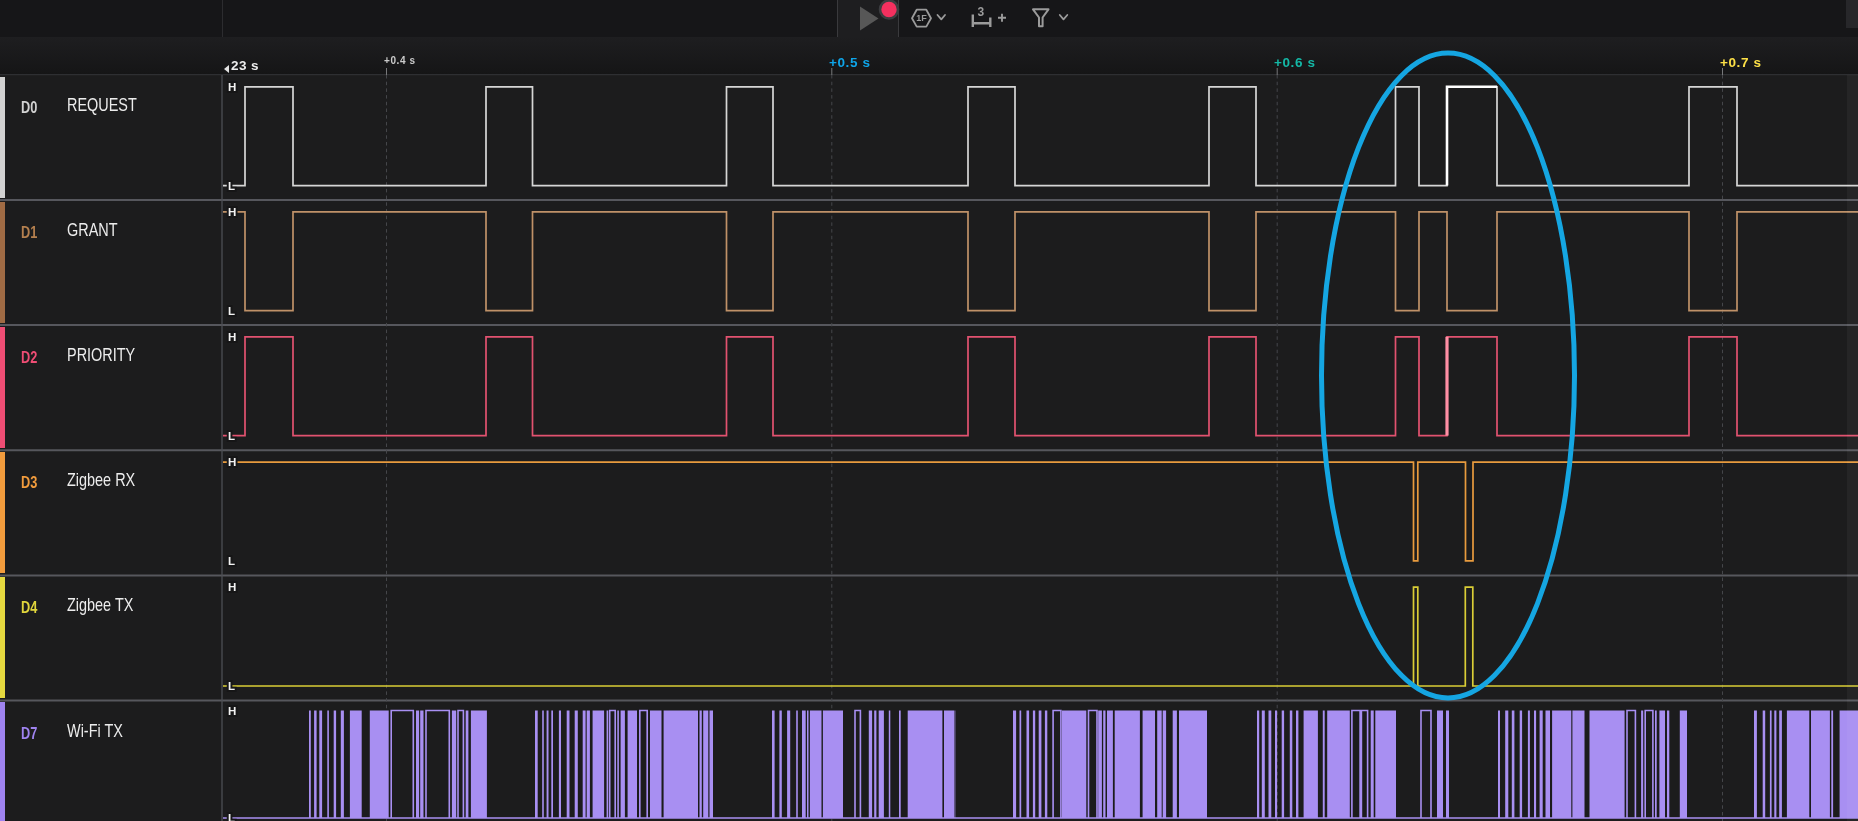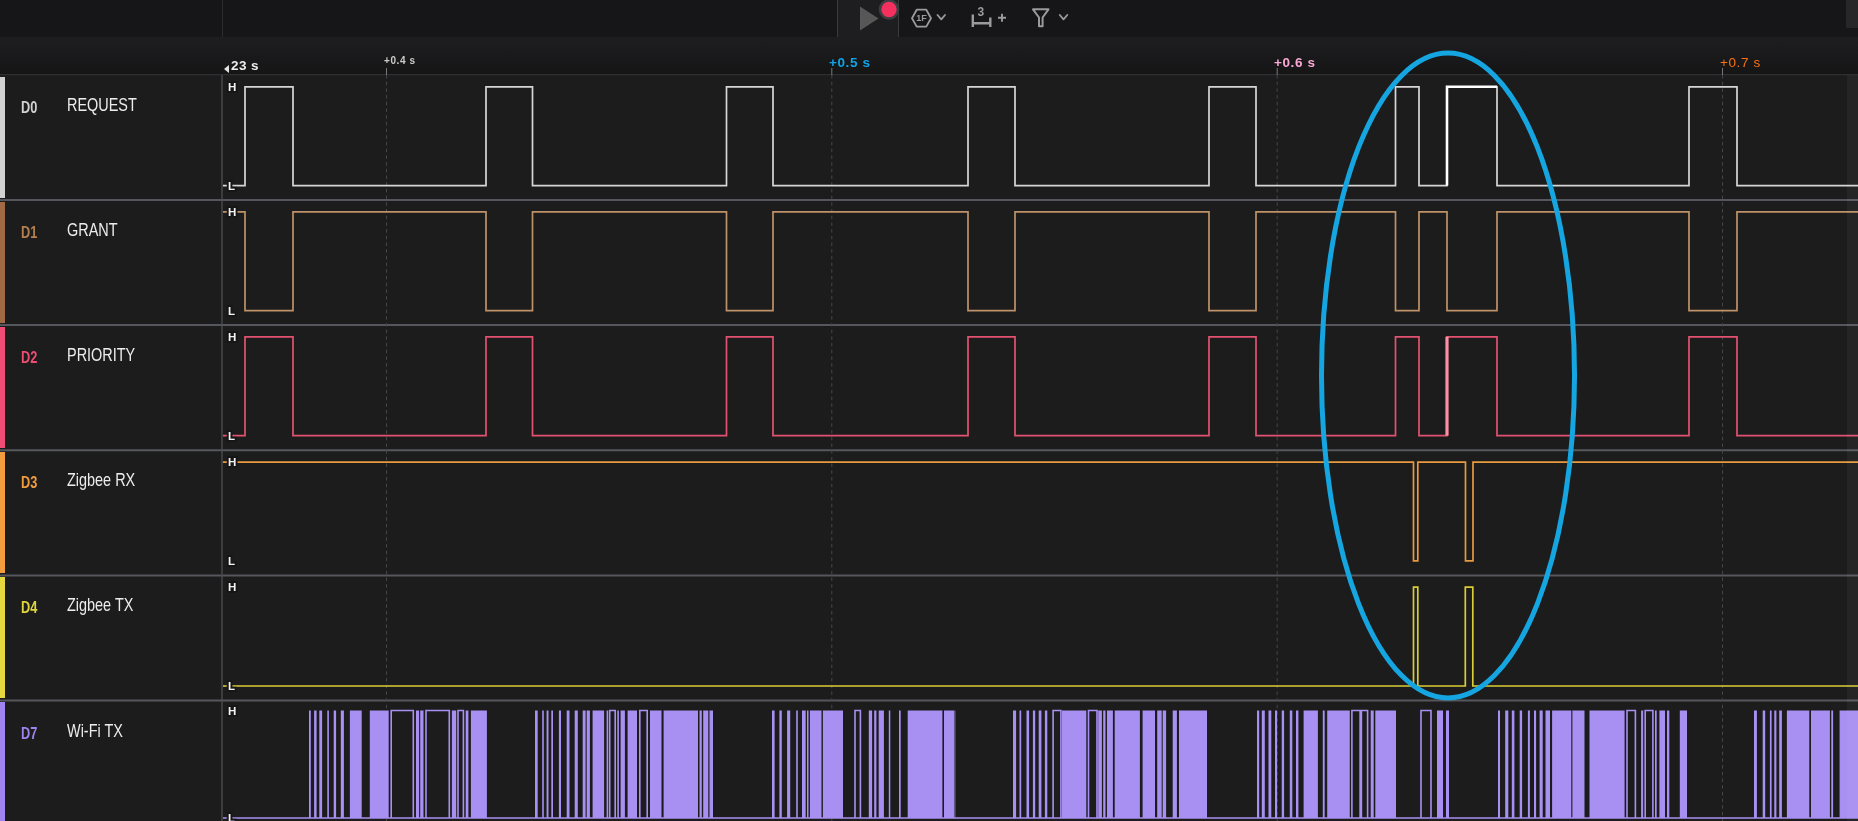--- a/index.html
+++ b/index.html
@@ -23,22 +23,22 @@
     <path d="M1033,9.3 L1048.5,9.3 L1042.6,17.5 L1042.6,26.3 L1039,26.3 L1039,17.5 Z" fill="none" stroke="#9b9b9b" stroke-width="2" stroke-linejoin="round"></path>
     <path d="M1059.8,15 L1063.5,19.3 L1067.3,15" fill="none" stroke="#9b9b9b" stroke-width="1.8" stroke-linecap="round" stroke-linejoin="round"></path>
   </svg>
   <div style="position:absolute;left:0;top:37px;width:1858px;height:38px;background:linear-gradient(#1e1e20,#151516)"></div>
   <div style="position:absolute;left:224px;top:58px;display:flex;align-items:flex-end">
       <span style="width:0;height:0;border-right:5.5px solid #e3e3e3;border-top:4px solid transparent;border-bottom:4px solid transparent;margin-right:2px"></span>
       <span style="font-size:13.5px;font-weight:700;color:#ededed;letter-spacing:.4px">23 s</span>
     </div>
     <div style="position:absolute;left:384px;top:55px;font-size:10px;font-weight:700;color:#cbcbcb;letter-spacing:.6px">+0.4 s</div>
     <div style="position:absolute;left:829px;top:55px;font-size:13.5px;font-weight:700;color:#0ea5e9;letter-spacing:.6px">+0.5 s</div>
-    <div style="position:absolute;left:1274px;top:55px;font-size:13.5px;font-weight:700;color:#f9a8d4;letter-spacing:.6px">+0.6 s</div>
-    <div style="position:absolute;left:1720px;top:55px;font-size:13.5px;font-weight:400;color:#f97316;letter-spacing:.6px">+0.7 s</div>
+    <div style="position:absolute;left:1274px;top:55px;font-size:13.5px;font-weight:700;color:#14b8a6;letter-spacing:.6px">+0.6 s</div>
+    <div style="position:absolute;left:1720px;top:55px;font-size:13.5px;font-weight:700;color:#fde047;letter-spacing:.6px">+0.7 s</div>
   <div style="position:absolute;left:0;top:75px;width:1858px;height:746px;background:#1c1c1d"></div>
   <div style="position:absolute;left:0;top:77px;width:4.5px;height:121px;background:#d2d2d2"></div>
     <div style="position:absolute;left:21px;top:98px;font-size:17px;font-weight:700;color:#d2d2d2;transform:scaleX(.75);transform-origin:0 0">D0</div>
     <div style="position:absolute;left:67px;top:94px;font-size:19px;font-weight:400;color:#ececec;transform:scaleX(.76);transform-origin:0 0">REQUEST</div>
     <div style="position:absolute;left:0;top:202px;width:4.5px;height:121px;background:#a06b44"></div>
     <div style="position:absolute;left:21px;top:223px;font-size:17px;font-weight:700;color:#b5804f;transform:scaleX(.75);transform-origin:0 0">D1</div>
     <div style="position:absolute;left:67px;top:219px;font-size:19px;font-weight:400;color:#ececec;transform:scaleX(.76);transform-origin:0 0">GRANT</div>
     <div style="position:absolute;left:0;top:327px;width:4.5px;height:121px;background:#ef4d74"></div>
     <div style="position:absolute;left:21px;top:348px;font-size:17px;font-weight:700;color:#ef4d74;transform:scaleX(.75);transform-origin:0 0">D2</div>
     <div style="position:absolute;left:67px;top:344px;font-size:19px;font-weight:400;color:#ececec;transform:scaleX(.76);transform-origin:0 0">PRIORITY</div>

